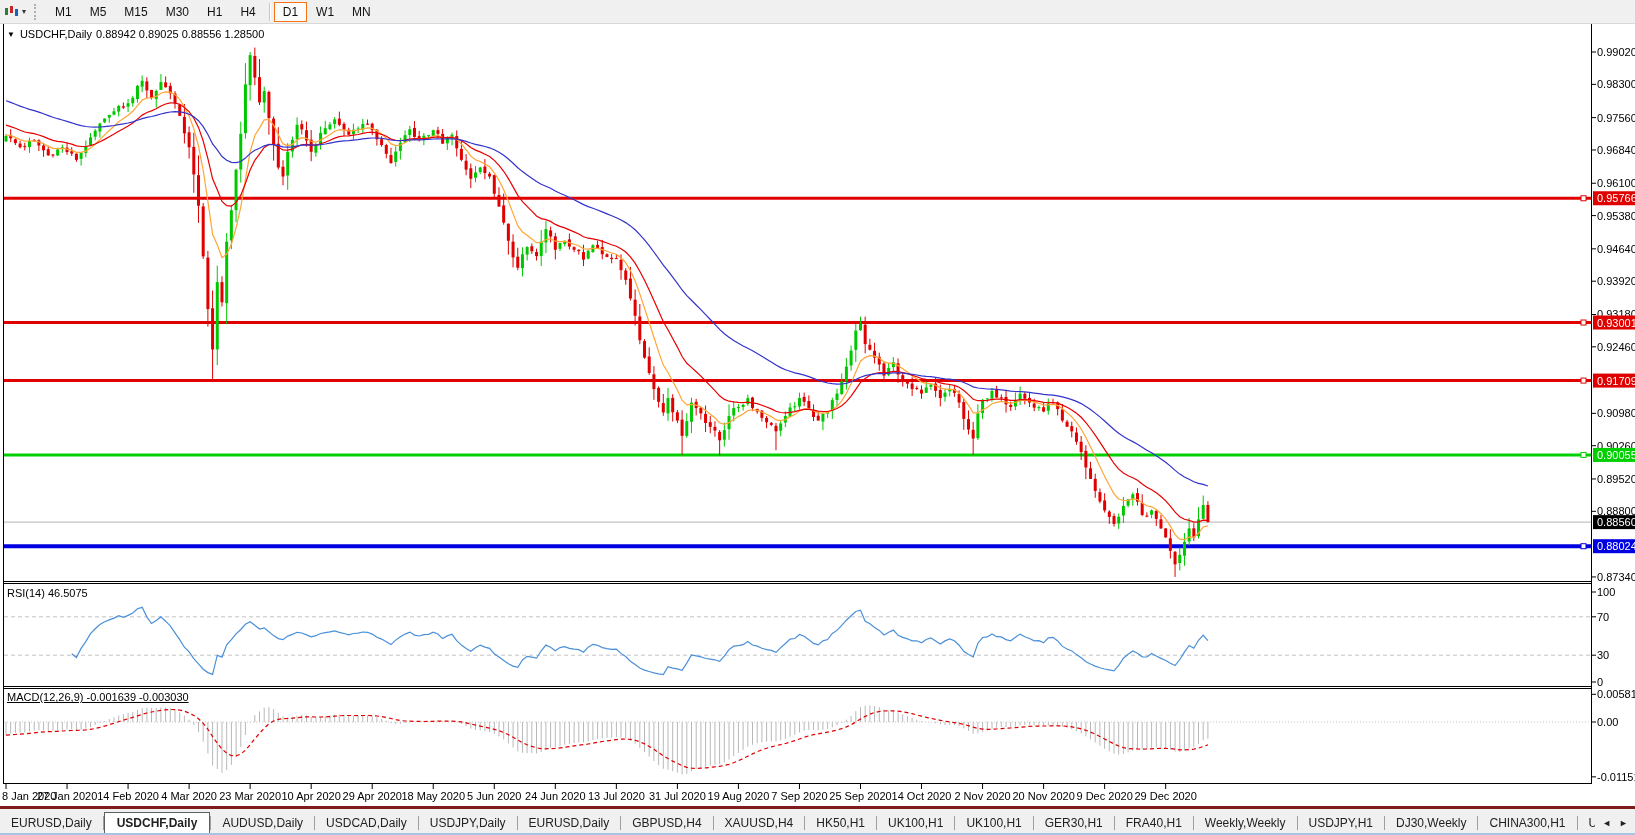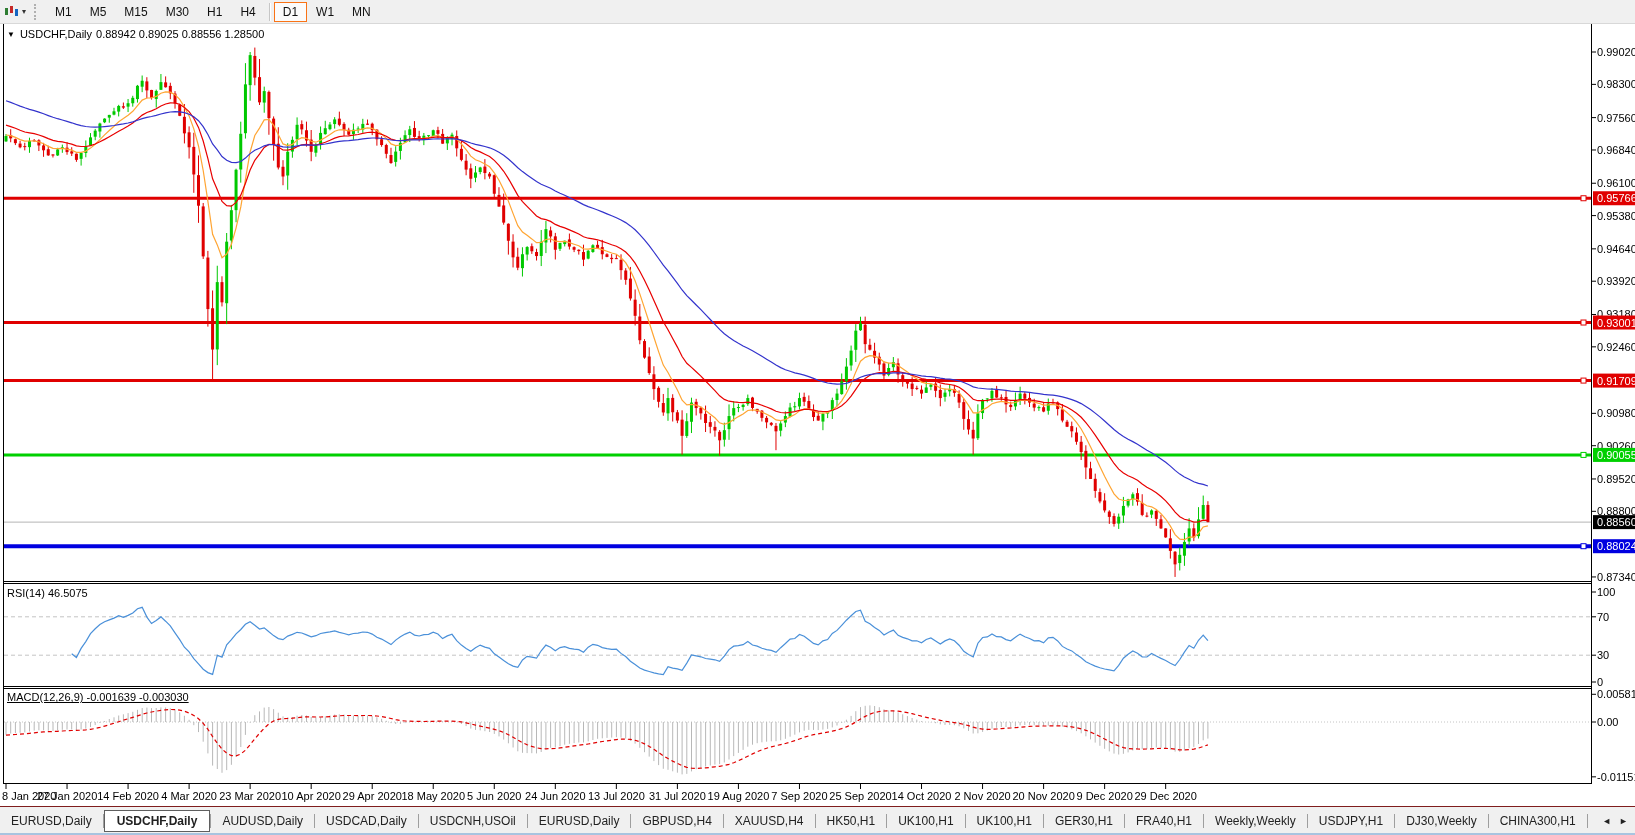--- a/index.html
+++ b/index.html
@@ -12,21 +12,21 @@
   .grip{width:3px;height:16px;border-left:2px dotted #b0b0b0;margin:0 7px 0 4px;}
   .pbtn{padding:2px 8px;font-size:12px;color:#111;border:1px solid transparent;line-height:14px;cursor:default;}
   .pbtn.active{background:#fbfbfb;border:1px solid #f97316;}
   .psep{width:1px;height:18px;background:#c6c6c6;margin:0 4px;box-shadow:1px 0 0 #fff;}
   
   .pane-label{position:absolute;font-size:11px;color:#000;z-index:4;white-space:nowrap;}
   #chart-title{left:7px;top:28px;}
   #chart-title .tri{font-size:8px;margin-right:5px;position:relative;top:-1px;}
   #chart-title span{margin-right:4px;}
   
-  #tabbar{position:absolute;left:0;top:806px;width:1635px;height:27px;background:#f0f0f0;display:flex;align-items:center;overflow:hidden;border-top:1px solid #7f1d1d;z-index:5;}
+  #tabbar{position:absolute;left:0;top:806px;width:1635px;height:27px;background:#f0f0f0;display:flex;align-items:center;overflow:hidden;border-top:3px solid #7f1d1d;z-index:5;}
   .tab{padding:4px 11px;font-size:12px;color:#222;white-space:nowrap;cursor:default;}
   .tab.active{background:#fff;border:1px solid #5f5f5f;font-weight:bold;padding:3px 12px;}
   .tabsep{width:1px;height:14px;background:#9e9e9e;flex:0 0 1px;}
   #tab-scroll{position:absolute;right:0;top:0;height:27px;background:#f0f0f0;display:flex;align-items:center;padding:0 3px;z-index:6;}
   .scrollbtn{font-size:9px;color:#222;padding:2px 4px;cursor:default;}
   #bottom-strip{position:absolute;left:0;top:833px;width:1635px;height:2px;background:#a8c4e0;z-index:5;}
   #chart-svg{position:absolute;left:0;top:0;z-index:1;}
 </style>
 </head>
 <body>
@@ -991,21 +991,21 @@
   <div id="tabbar">
     <div id="tabs" style="display:flex;align-items:center;">
         <div class="tab">EURUSD,Daily</div>
         <div class="tabsep"></div>
         <div class="tab active">USDCHF,Daily</div>
         <div class="tabsep"></div>
         <div class="tab">AUDUSD,Daily</div>
         <div class="tabsep"></div>
         <div class="tab">USDCAD,Daily</div>
         <div class="tabsep"></div>
-        <div class="tab">USDCNH,USOil</div>
+        <div class="tab">USDJPY,Daily</div>
         <div class="tabsep"></div>
         <div class="tab">EURUSD,Daily</div>
         <div class="tabsep"></div>
         <div class="tab">GBPUSD,H4</div>
         <div class="tabsep"></div>
         <div class="tab">XAUUSD,H4</div>
         <div class="tabsep"></div>
         <div class="tab">HK50,H1</div>
         <div class="tabsep"></div>
         <div class="tab">UK100,H1</div>

